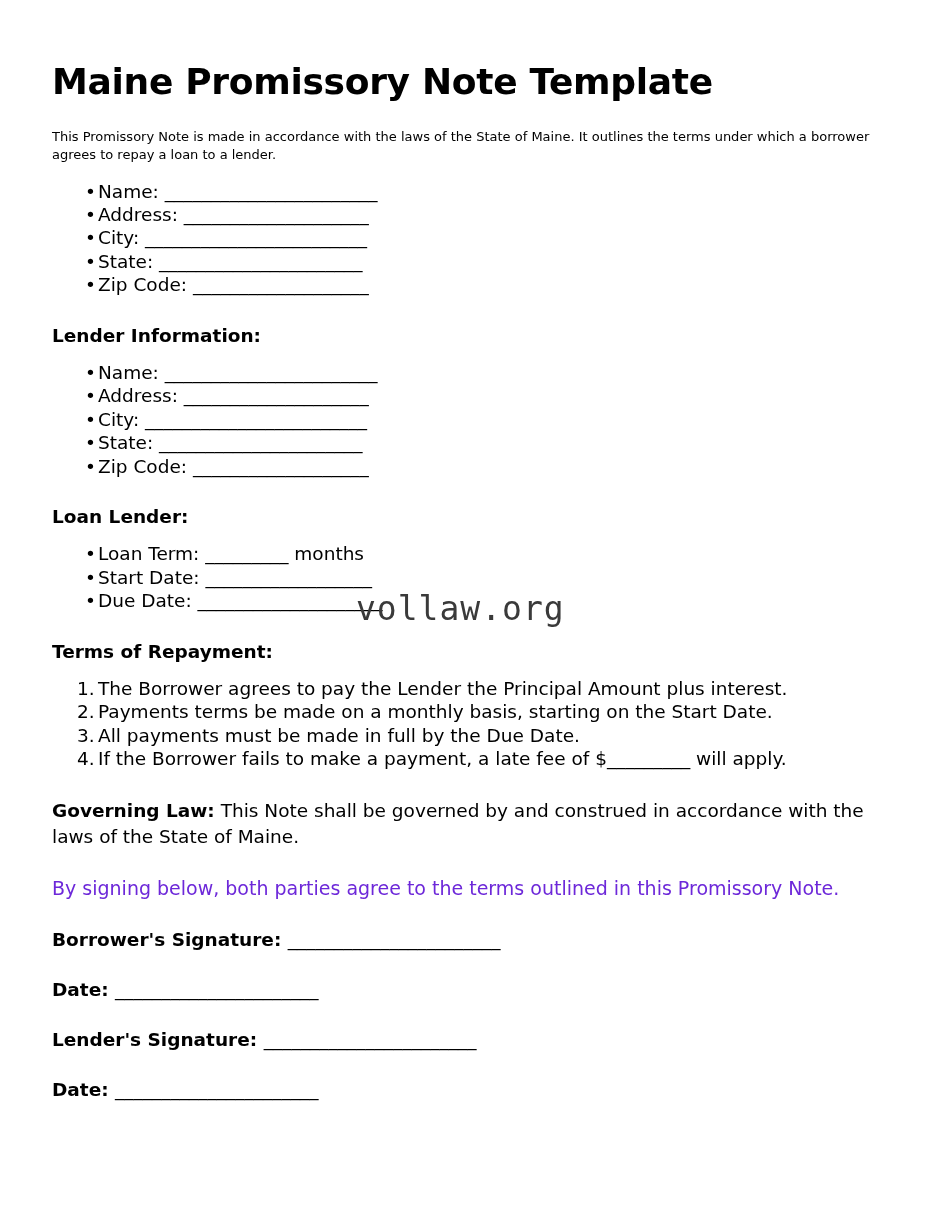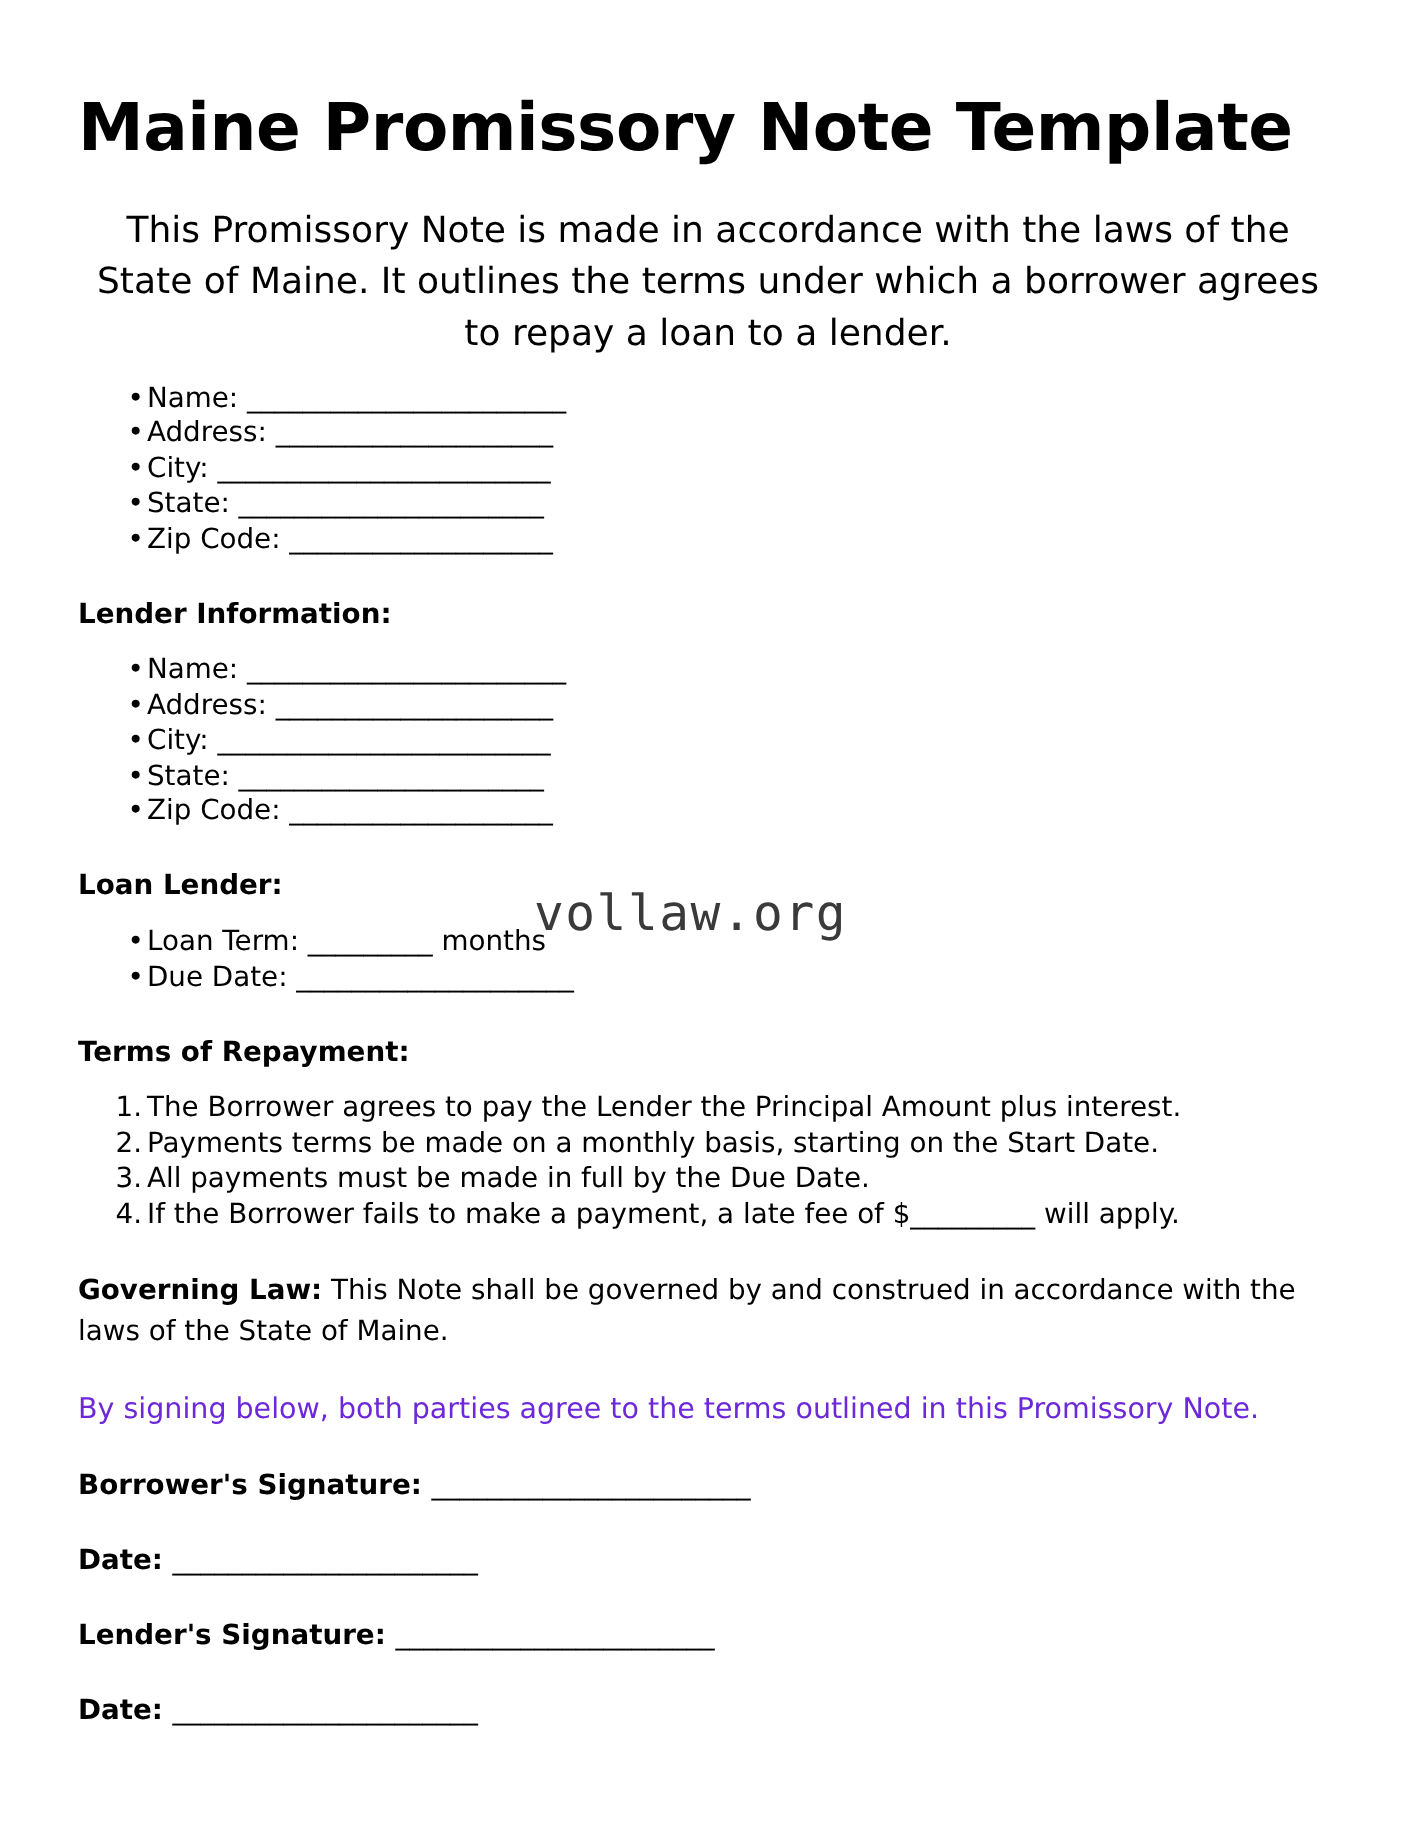--- a/index.html
+++ b/index.html
@@ -22,37 +22,36 @@
   }
   .content {
     position: absolute;
     left: 52px;
     top: 0;
     width: 840px;
   }
 
   h1.doc-title {
     font-family: "DejaVu Sans", sans-serif;
-    font-size: 44px;
+    font-size: 36px;
     font-weight: bold;
     letter-spacing: -0.3px;
     line-height: 1.1;
     margin: 0;
     padding-top: 62px;
     color: #000000;
   }
 
   p.intro {
-    font-size: 24px;
+    font-size: 13px;
     line-height: 1.42;
     margin: 0;
     padding-top: 26px;
     color: #000000;
     max-width: 840px;
-    text-align: center;
   }
 
   h2.section-heading {
     font-size: 18.5px;
     font-weight: bold;
     margin: 0;
     padding-top: 28px;
     color: #000000;
   }
 
@@ -175,20 +174,21 @@
       <li>Name: _______________________</li>
       <li>Address: ____________________</li>
       <li>City: ________________________</li>
       <li>State: ______________________</li>
       <li>Zip Code: ___________________</li>
     </ul>
 
     <h2 class="section-heading">Loan Lender:</h2>
     <ul class="field-list">
       <li>Loan Term: _________ months</li>
+      <li>Start Date: __________________</li>
       <li>Due Date: ____________________</li>
     </ul>
 
     <h2 class="section-heading">Terms of Repayment:</h2>
     <ol class="terms-list">
       <li>The Borrower agrees to pay the Lender the Principal Amount plus interest.</li>
       <li>Payments terms be made on a monthly basis, starting on the Start Date.</li>
       <li>All payments must be made in full by the Due Date.</li>
       <li>If the Borrower fails to make a payment, a late fee of $_________ will apply.</li>
     </ol>

